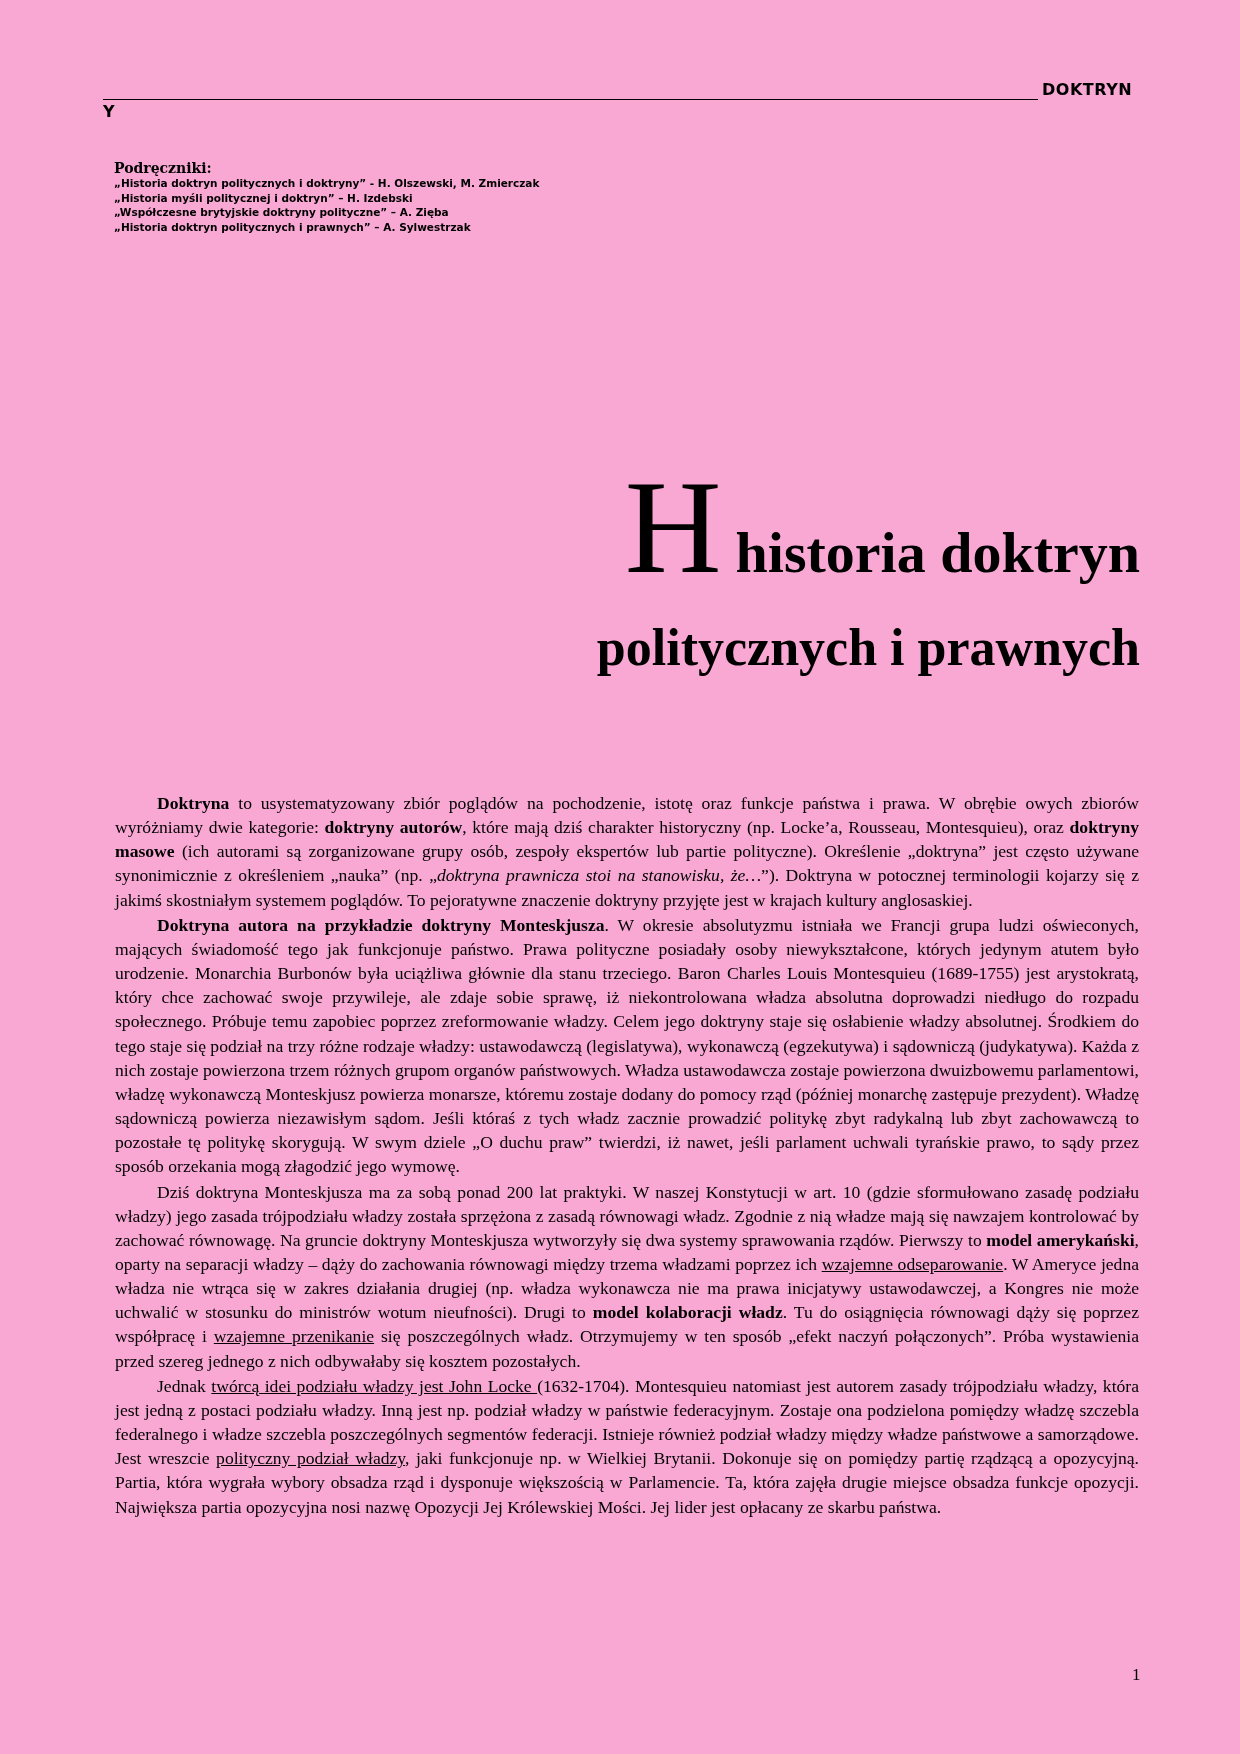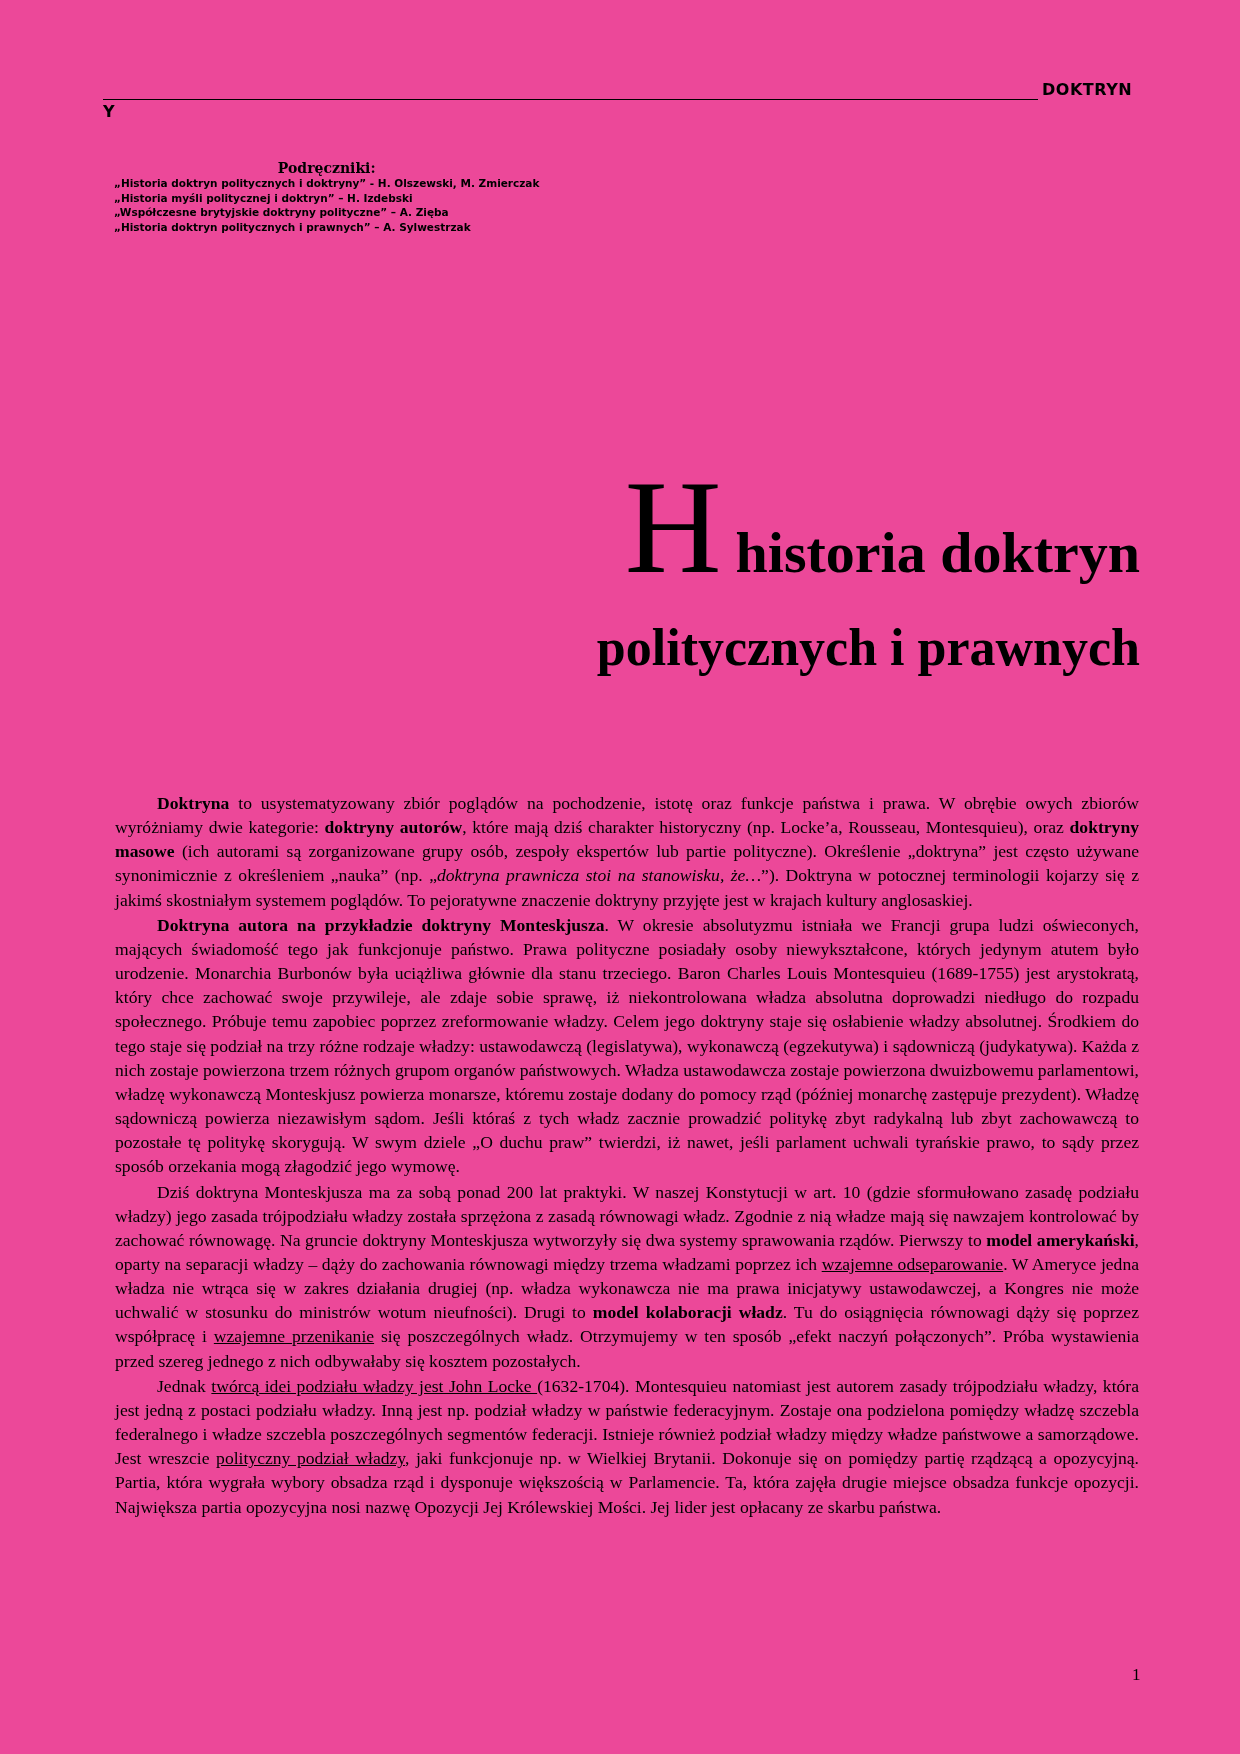--- a/index.html
+++ b/index.html
@@ -1,25 +1,25 @@
 <!DOCTYPE html>
 <html><head>
   <meta charset="utf-8">
   <style>
     html, body { margin: 0; padding: 0; background: #ffffff; }
     body { width: 1240px; height: 1754px; position: relative; overflow: hidden; color: #000; }
-    .page { position: absolute; left: 0; top: 0; width: 1240px; height: 1754px; background: #ec4899; }
+    .page { position: absolute; left: 0; top: 0; width: 1240px; height: 1754px; background: #f9a8d4; }
 
     .header { position: absolute; left: 103px; top: 76px; width: 1040px; }
     .header-line { position: absolute; left: 0; top: 23px; width: 935px; height: 0; border-top: 1.5px solid #000; }
     .header-title { position: absolute; left: 939px; top: 4px; font-family: "DejaVu Sans", sans-serif; font-weight: bold; font-size: 16px; letter-spacing: 0.5px; }
     .header-wrap { position: absolute; left: 0; top: 26px; font-family: "DejaVu Sans", sans-serif; font-weight: bold; font-size: 16px; }
 
     .refs { position: absolute; left: 114px; top: 160px; font-family: "DejaVu Sans", sans-serif; }
-    .refs-title { font-family: "DejaVu Serif", serif; font-weight: bold; font-size: 14px; line-height: 16px; text-align: center; }
+    .refs-title { font-family: "DejaVu Serif", serif; font-weight: bold; font-size: 14px; line-height: 16px; }
     .refs-item { font-weight: bold; font-size: 10.5px; line-height: 14.5px; white-space: nowrap; }
 
     .title-block { position: absolute; left: 380px; top: 460px; width: 760px; font-family: "Liberation Serif", serif; font-weight: bold; text-align: right; }
     .title-line1 { position: absolute; right: 0; top: 0; white-space: nowrap; }
     .dropcap { font-family: "Liberation Serif", serif; font-weight: normal; font-size: 134px; line-height: 1; vertical-align: baseline; margin-right: 14px; }
     .title-rest { font-size: 58px; }
     .title-line2 { position: absolute; right: 0; top: 158px; font-size: 52px; white-space: nowrap; }
 
     .body-text { position: absolute; left: 114px; top: 790px; width: 1026px; font-family: "Liberation Serif", serif; font-size: 17.6px; line-height: 24.15px; text-align: justify; }
     .body-text p { margin: 1px; text-indent: 42px; }

